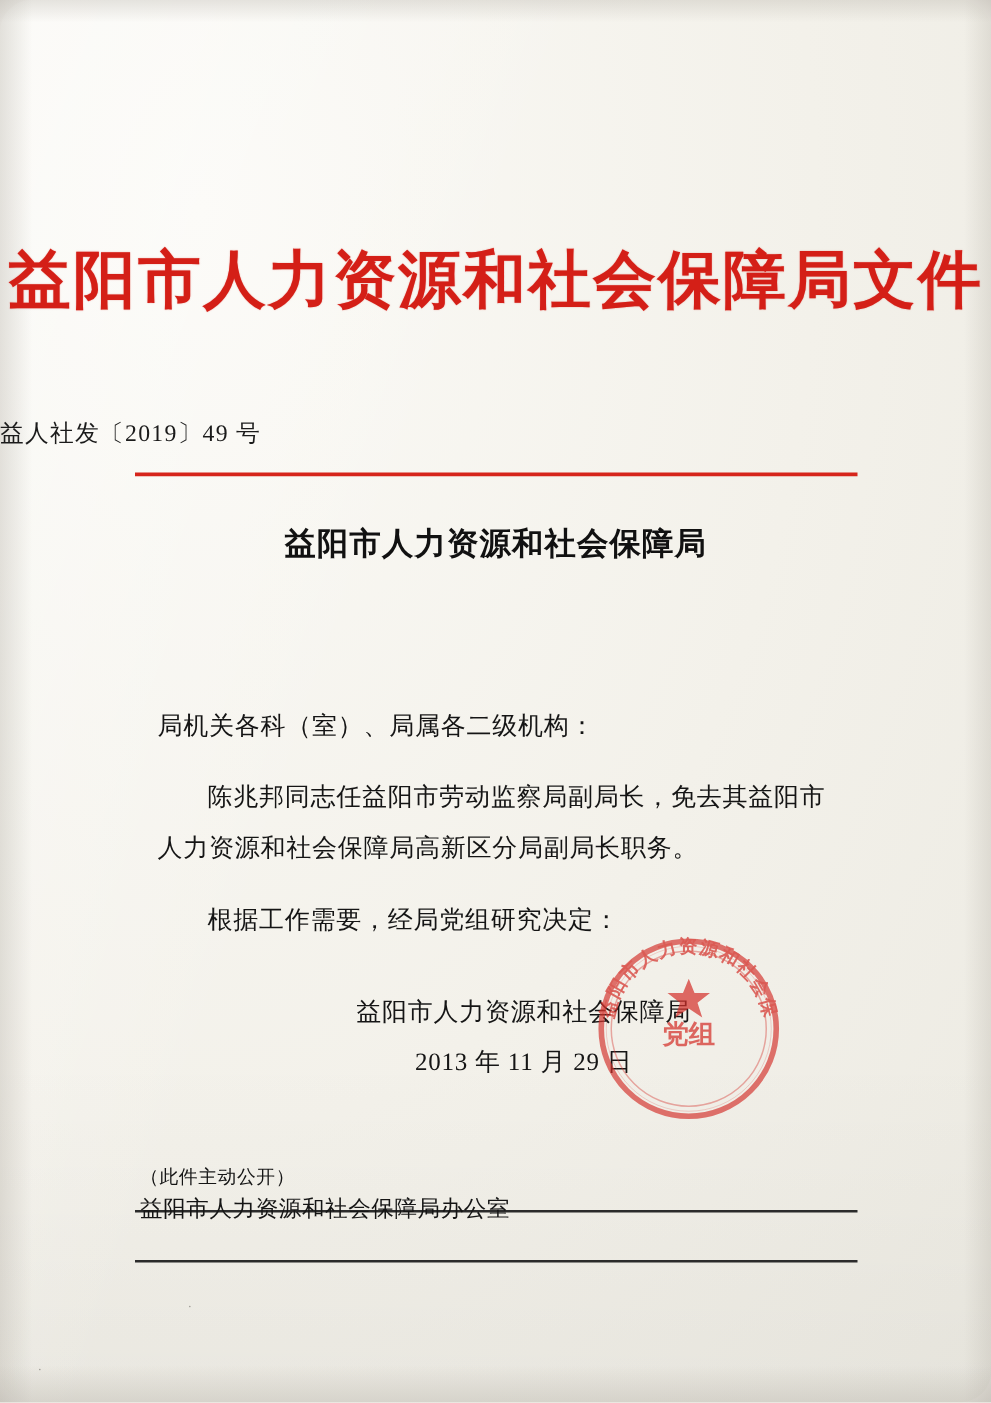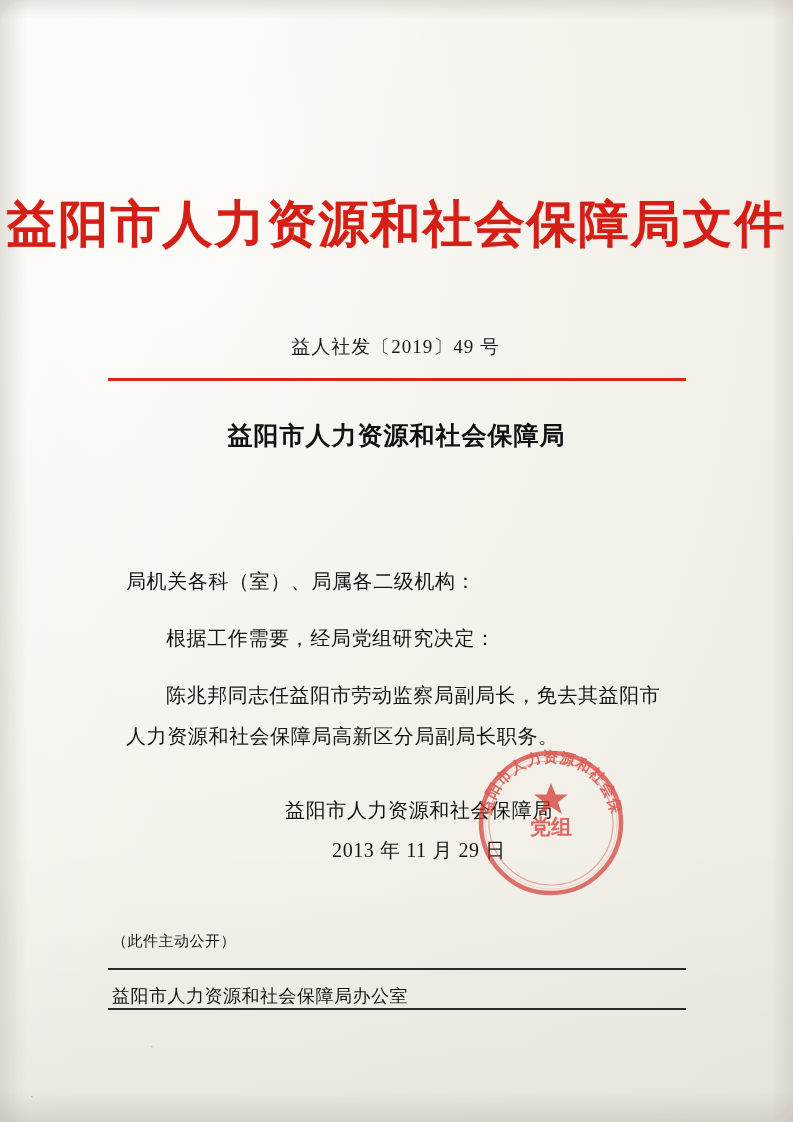--- a/index.html
+++ b/index.html
@@ -70,21 +70,21 @@
     line-height: 1.1;
     white-space: nowrap;
     text-shadow: 0 0 1px rgba(212,31,23,0.55);
   }
 
   .doc-number {
     position: absolute;
     top: 334px;
     left: 0;
     width: 791px;
-    text-align: center;
+    text-align: left;
     font-size: 19px;
     color: #1b1b1b;
     letter-spacing: 1px;
   }
 
   .red-rule {
     position: absolute;
     top: 378px;
     left: 108px;
     width: 578px;
@@ -174,21 +174,21 @@
   .footer-rule-bottom {
     position: absolute;
     top: 1008px;
     left: 108px;
     width: 578px;
     height: 1.5px;
     background: #2b2b2b;
   }
   .footer-row {
     position: absolute;
-    top: 984px;
+    top: 955px;
     left: 112px;
     width: 570px;
     display: flex;
     justify-content: space-between;
     align-items: flex-end;
     font-size: 18px;
     color: #151515;
     letter-spacing: 0.5px;
   }
   .stray-mark {
@@ -214,22 +214,22 @@
   <div class="doc-number">益人社发〔2019〕49 号</div>
 
   <div class="red-rule"></div>
 
   <div class="subject">
     <div>益阳市人力资源和社会保障局</div>
   </div>
 
   <div class="body-block">
     <p>局机关各科（室）、局属各二级机构：</p>
+    <p class="indent2">陈兆邦同志任益阳市劳动监察局副局长，免去其益阳市人力资源和社会保障局高新区分局副局长职务。</p>
     <p class="indent2">根据工作需要，经局党组研究决定：</p>
-    <p class="indent2">陈兆邦同志任益阳市劳动监察局副局长，免去其益阳市人力资源和社会保障局高新区分局副局长职务。</p>
   </div>
 
   <div class="signature">
     <div class="org">益阳市人力资源和社会保障局</div>
     <div class="date">2013 年 11 月 29 日</div>
   </div>
 
   <div class="seal">
     <svg width="162" height="162" viewBox="0 0 162 162" xmlns="http://www.w3.org/2000/svg">
       <defs>

